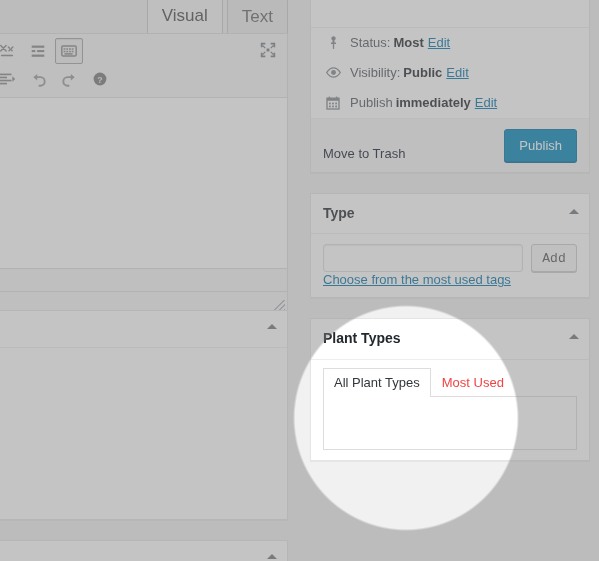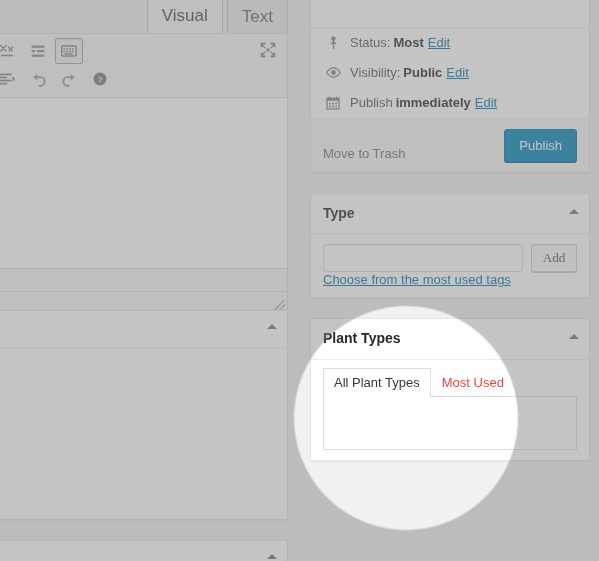--- a/index.html
+++ b/index.html
@@ -272,21 +272,21 @@
     margin-left: 8px;
     min-width: 46px;
     height: 28px;
     background: #f7f7f7;
     border: 1px solid #ccc;
     border-radius: 3px;
     color: #555;
     font-size: 13px;
     box-shadow: 0 1px 0 #ccc;
     cursor: pointer;
-    font-family: Liberation Serif, serif;
+    font-family: Liberation Mono, monospace;
   }
   .help-note {
     font-style: italic;
     color: #50575e;
     font-size: 13px;
     margin: 11px 0 0;
   }
   .most-used {
     display: inline-block;
     margin-top: 0;
@@ -514,21 +514,21 @@
             <rect x="4.6" y="2" width="1.8" height="3.4" fill="#82878c"></rect>
             <rect x="13.6" y="2" width="1.8" height="3.4" fill="#82878c"></rect>
           </svg>
         </span>
         <span class="lbl">Publish</span>
         <b>immediately</b>
         <a class="wp-link" style="color: rgb(0, 115, 170);">Edit</a>
       </div>
 
       <div class="pub-major">
-        <a class="trash-link" style="color: #737373; margin-top: 16px;">Move to Trash</a>
+        <a class="trash-link" style="color: #0f172a; margin-top: 16px;">Move to Trash</a>
         <button class="btn-primary" style="background: rgb(0, 133, 186);">Publish</button>
       </div>
     </div>
 
     <div class="metabox">
       <div class="mb-head">
         <span>Type</span>
         <div class="mb-toggle"></div>
       </div>
       <div class="mb-body">

